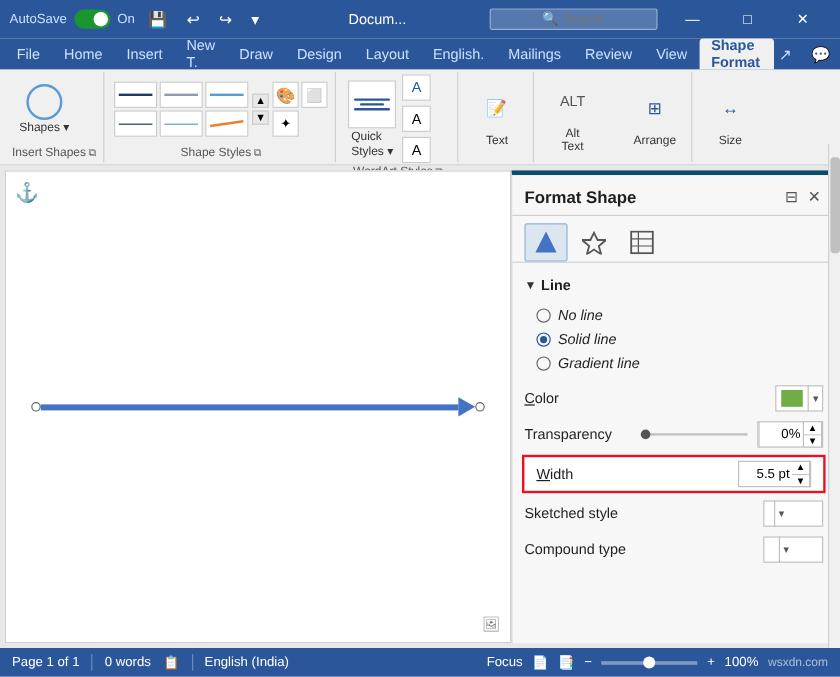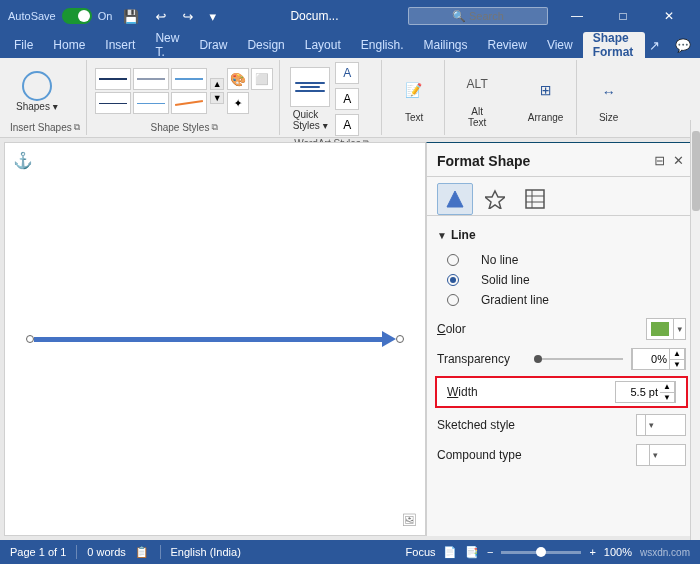--- a/index.html
+++ b/index.html
@@ -277,21 +277,21 @@
       border: 1.5px solid #666;
       border-radius: 50%;
       flex-shrink: 0;
     }
 
     
     .format-panel {
       width: 270px;
       background: #f7f7f7;
       border-left: 1px solid #d0d0d0;
-      border-top: 1px solid #0c4a6e;
+      border-top: 4px solid #0c4a6e;
       margin: 4px 4px 4px 0;
       display: flex;
       flex-direction: column;
     }
     .panel-header {
       display: flex;
       align-items: center;
       justify-content: space-between;
       padding: 8px 10px 6px;
       border-bottom: 1px solid #d0d0d0;
@@ -340,23 +340,24 @@
       font-weight: 600;
       color: #1f1f1f;
     }
     .section-collapse { font-size: 10px; color: #333; cursor: pointer; }
 
     
     .radio-group { padding: 2px 20px 4px; }
     .radio-item {
       display: flex;
       align-items: center;
-      gap: 22px;
+      gap: 6px;
       padding: 3px 0;
       cursor: pointer;
+      font-style: italic;
     }
     .radio-circle {
       width: 12px;
       height: 12px;
       border-radius: 50%;
       border: 1.5px solid #666;
       display: flex;
       align-items: center;
       justify-content: center;
       flex-shrink: 0;

